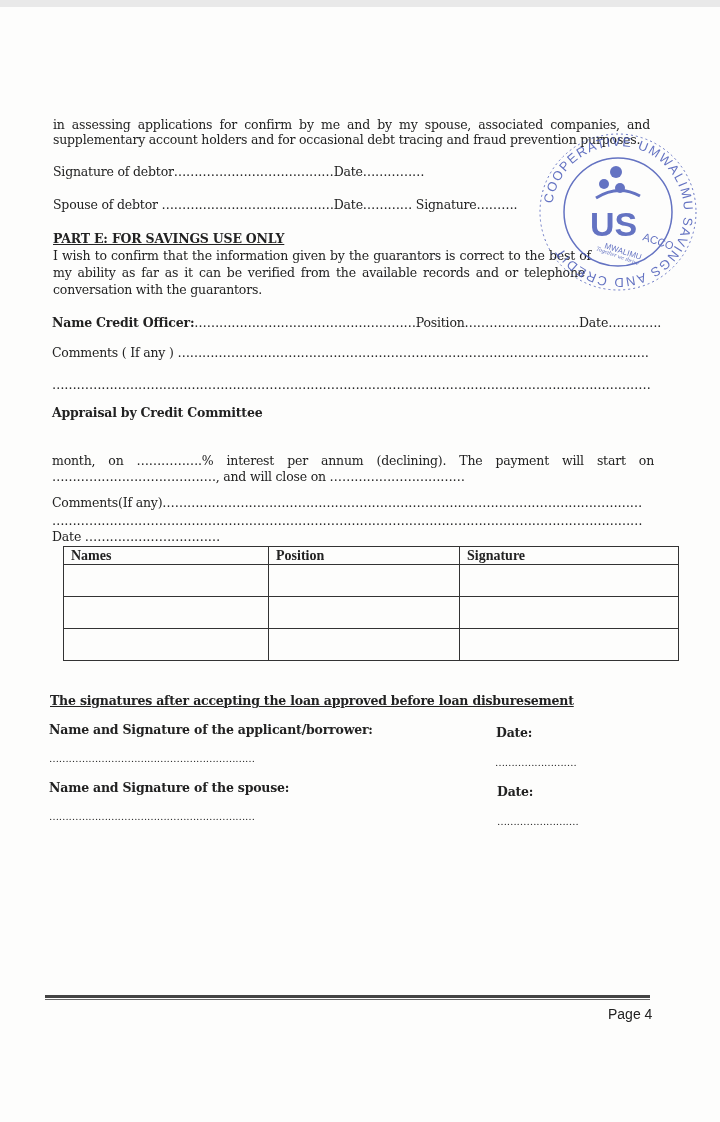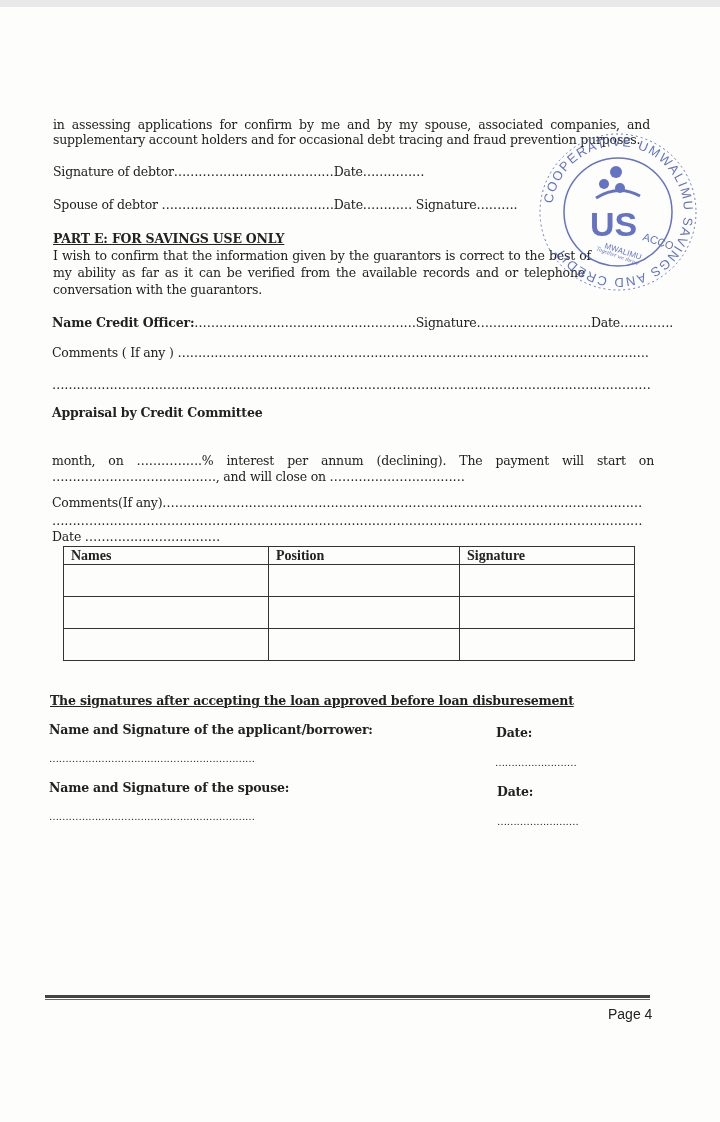--- a/index.html
+++ b/index.html
@@ -4,21 +4,21 @@
 <style>
   html,body{margin:0;padding:0;}
   body{width:720px;height:1122px;background:#fdfdfc;position:relative;overflow:hidden;
        font-family:"DejaVu Serif","Liberation Serif",serif;color:#222;}
   .topbar{position:absolute;left:0;top:0;width:720px;height:7px;background:#e9e9e9;}
   .doc{position:absolute;left:0;top:0;width:720px;height:1122px;}
   .t{position:absolute;font-size:12.5px;line-height:15px;white-space:nowrap;letter-spacing:-0.2px;}
   .j{white-space:normal;text-align:justify;text-align-last:justify;}
   .b{font-weight:bold;}
   .u{text-decoration:underline;}
-  table.sig{position:absolute;left:63px;top:546px;width:572px;border-collapse:collapse;}
+  table.sig{position:absolute;left:63px;top:546px;width:616px;border-collapse:collapse;}
   table.sig th, table.sig td{border:1.3px solid #333;text-align:left;padding:0 7px;}
   table.sig th{height:17px;font-family:"Liberation Serif",serif;font-weight:bold;font-size:14px;line-height:16px;}
   table.sig td{height:31px;}
   .rule1{position:absolute;left:45px;top:995px;width:605px;height:3px;background:#444;}
   .rule2{position:absolute;left:45px;top:999px;width:605px;height:1px;background:#666;}
   .footer-title{position:absolute;left:47px;top:1004px;font-family:"Liberation Sans",sans-serif;
        font-size:13px;font-weight:bold;letter-spacing:-0.2px;}
   .footer-page{position:absolute;left:608px;top:1006px;font-family:Liberation Sans, sans-serif;font-size:14px;}
   .stamp{position:absolute;left:538px;top:128px;width:160px;height:168px;opacity:0.85;}
 </style>
@@ -34,21 +34,21 @@
 
   <div class="t" style="left:53px;top:164px;">Signature of debtor…………………………………Date……………</div>
   <div class="t" style="left:53px;top:197px;">Spouse of debtor ……………………………………Date………… Signature……….</div>
 
   <div class="t b u" style="left:53px;top:231px;">PART E: FOR SAVINGS USE ONLY</div>
   <div class="t j" style="left:53px;top:248px;width:538px;">I wish to confirm that the information given by the guarantors is correct to the best of</div>
   <div class="t j" style="left:53px;top:265px;width:532px;">my ability as far as it can be verified from the available records and or telephone</div>
   <div class="t" style="left:53px;top:282px;">conversation with the guarantors.</div>
 
   <div class="t" style="left:52px;top:315px;">
-    <span class="b">Name Credit Officer:</span><span>………………………………………………Signature……………………….Date………….</span>
+    <span class="b">Name Credit Officer:</span><span>………………………………………………Position……………………….Date………….</span>
   </div>
 
   <div class="t" style="left:52px;top:345px;width:598px;overflow:hidden;">Comments ( If any ) ………………………………………………………………………………………………………………………………</div>
   <div class="t" style="left:52px;top:377px;width:598px;overflow:hidden;">……………………………………………………………………………………………………………………………………………………</div>
 
   <div class="t b" style="left:52px;top:405px;">Appraisal by Credit Committee</div>
   <div class="t j" style="left:52px;top:453px;width:602px;">month, on …………….% interest per annum (declining). The payment will start on</div>
   <div class="t" style="left:52px;top:469px;">…………………………………., and will close on ……………………………</div>
 
   <div class="t" style="left:52px;top:495px;width:590px;overflow:hidden;">Comments(If any)………………………………………………………………………………………………………………………………</div>

